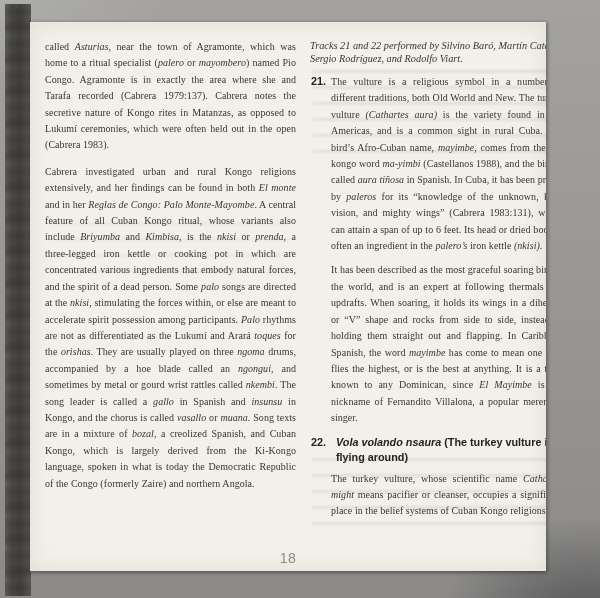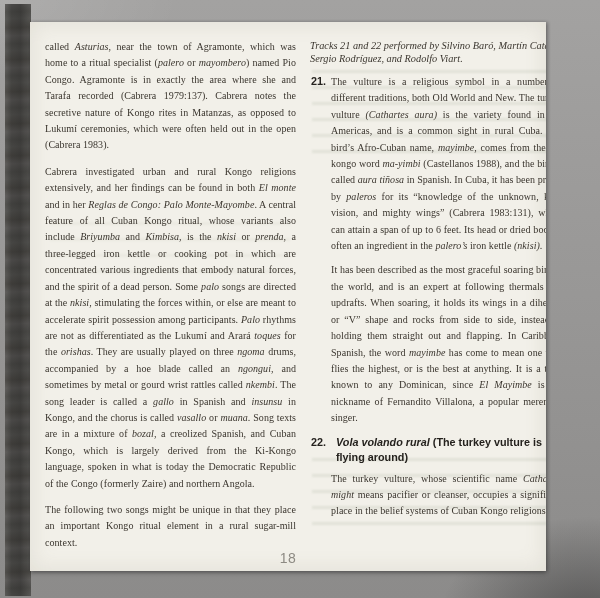--- a/index.html
+++ b/index.html
@@ -76,38 +76,37 @@
   <div class="spine"></div>
 
   <div class="page">
     <div class="ghost ghost-a"></div>
     <div class="ghost ghost-b"></div>
     <div class="ghost ghost-c"></div>
 
     <div class="col col-left">
       <p class="body-par">called <i>Asturias</i>, near the town of Agramonte, which was home to a ritual specialist (<i>palero</i> or <i>mayombero</i>) named Pio Congo. Agramonte is in exactly the area where she and Tarafa recorded (Cabrera 1979:137). Cabrera notes the secretive nature of Kongo rites in Matanzas, as opposed to Lukumí ceremonies, which were often held out in the open (Cabrera 1983).</p>
       <p class="body-par">Cabrera investigated urban and rural Kongo religions extensively, and her findings can be found in both <i>El monte</i> and in her <i>Reglas de Congo: Palo Monte-Mayombe</i>. A central feature of all Cuban Kongo ritual, whose variants also include <i>Briyumba</i> and <i>Kimbisa</i>, is the <i>nkisi</i> or <i>prenda</i>, a three-legged iron kettle or cooking pot in which are concentrated various ingredients that embody natural forces, and the spirit of a dead person. Some <i>palo</i> songs are directed at the <i>nkisi</i>, stimulating the forces within, or else are meant to accelerate spirit possession among participants. <i>Palo</i> rhythms are not as differentiated as the Lukumí and Arará <i>toques</i> for the <i>orishas</i>. They are usually played on three <i>ngoma</i> drums, accompanied by a hoe blade called an <i>ngongui</i>, and sometimes by metal or gourd wrist rattles called <i>nkembi</i>. The song leader is called a <i>gallo</i> in Spanish and <i>insunsu</i> in Kongo, and the chorus is called <i>vasallo</i> or <i>muana</i>. Song texts are in a mixture of <i>bozal</i>, a creolized Spanish, and Cuban Kongo, which is largely derived from the Ki-Kongo language, spoken in what is today the Democratic Republic of the Congo (formerly Zaire) and northern Angola.</p>
-      <p class="body-par">The following two songs might be unique in that they place an important Kongo ritual element in a rural sugar-mill context.</p>
     </div>
 
     <div class="col col-right">
       <p class="credit">Tracks 21 and 22 performed by Silvino Baró, Martín Catalá, Sergio Rodríguez, and Rodolfo Viart.</p>
 
       <section>
         <h3 class="heading">
           <span class="h-num">21.</span>
         </h3>
         <p class="body-par">The vulture is a religious symbol in a number of different traditions, both Old World and New. The turkey vulture <i>(Cathartes aura)</i> is the variety found in the Americas, and is a common sight in rural Cuba. The bird’s Afro-Cuban name, <i>mayimbe</i>, comes from the Ki-kongo word <i>ma-yimbi</i> (Castellanos 1988), and the bird is called <i>aura tiñosa</i> in Spanish. In Cuba, it has been prized by <i>paleros</i> for its “knowledge of the unknown, keen vision, and mighty wings” (Cabrera 1983:131), which can attain a span of up to 6 feet. Its head or dried body is often an ingredient in the <i>palero’s</i> iron kettle <i>(nkisi)</i>.</p>
         <p class="body-par">It has been described as the most graceful soaring bird in the world, and is an expert at following thermals and updrafts. When soaring, it holds its wings in a dihedral or “V” shape and rocks from side to side, instead of holding them straight out and flapping. In Caribbean Spanish, the word <i>mayimbe</i> has come to mean one who flies the highest, or is the best at anything. It is a term known to any Dominican, since <i>El Mayimbe</i> is the nickname of Fernandito Villalona, a popular merengue singer.</p>
       </section>
 
       <section>
         <h3 class="heading">
           <span class="h-num">22.</span>
-          <span class="h-title"><i>Vola volando rural</i> (The turkey vulture is flying around)</span>
+          <span class="h-title"><i>Vola volando nsaura</i> (The turkey vulture is flying around)</span>
         </h3>
         <p class="body-par">The turkey vulture, whose scientific name <i>Cathartes might</i> means pacifier or cleanser, occupies a significant place in the belief systems of Cuban Kongo religions.</p>
       </section>
     </div>
 
     <div class="pagenum">18</div>
   </div>
 </div>
 
 </body></html>

